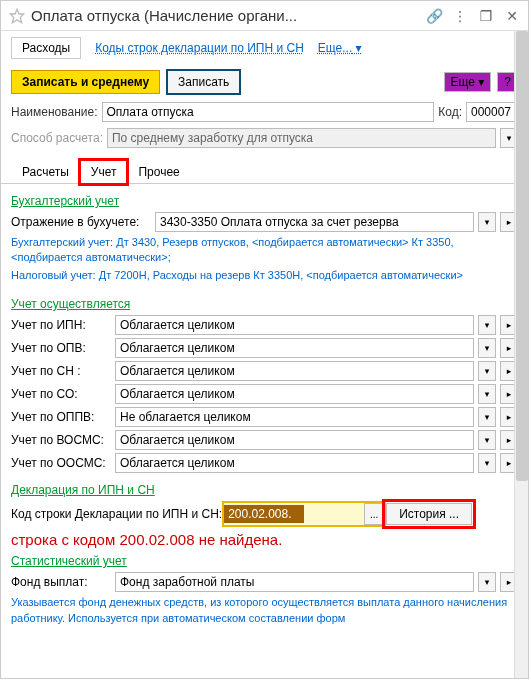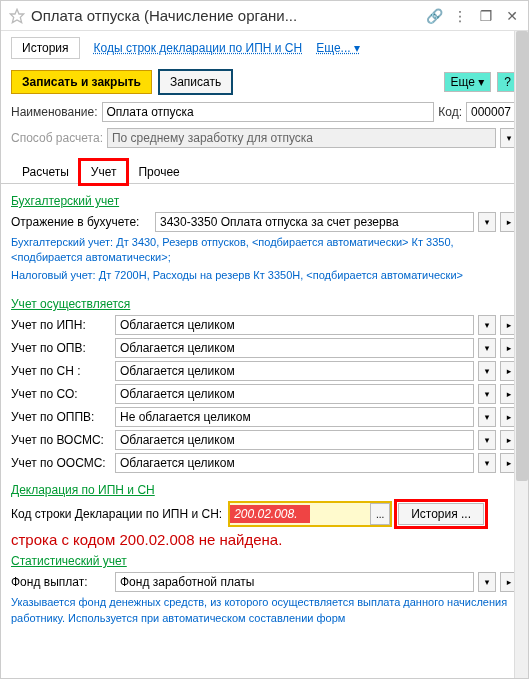--- a/index.html
+++ b/index.html
@@ -9,43 +9,43 @@
 .star-icon { width: 16px; height: 16px; margin-right: 6px; color: #bbb; }
 .title { font-size: 15px; flex: 1; white-space: nowrap; overflow: hidden; text-overflow: ellipsis; color: #333; }
 .title-icons { display: flex; gap: 10px; align-items: center; }
 .title-icons span { cursor: pointer; color: #666; font-size: 14px; width: 16px; text-align: center; }
 .navbar { display: flex; align-items: center; padding: 6px 10px; gap: 14px; }
 .nav-main { background: #fff; border: 1px solid #ccc; padding: 3px 10px; font-size: 12px; }
 .nav-link { color: #0066cc; text-decoration: underline dotted; cursor: pointer; font-size: 12px; }
 .toolbar { display: flex; align-items: center; padding: 4px 10px; gap: 6px; }
 .btn-yellow { background: #ffdd00; border: 1px solid #cc9900; padding: 4px 10px; font-weight: bold; font-size: 12px; cursor: pointer; }
 .btn { background: #f5f5f5; border: 2px solid #0c4a6e; padding: 4px 10px; font-size: 12px; cursor: pointer; }
-.btn-small { background: #5eead4; border: 1px solid #bbb; padding: 2px 6px; font-size: 12px; cursor: pointer; }
+.btn-small { background: #a21caf; border: 1px solid #bbb; padding: 2px 6px; font-size: 12px; cursor: pointer; }
 .spacer { flex: 1; }
 .form-row { display: flex; align-items: center; padding: 3px 10px; gap: 4px; }
 .label { color: #333; font-size: 12px; white-space: nowrap; }
 .label-gray { color: #999; }
 .input { border: 1px solid #bbb; padding: 2px 4px; font-size: 12px; height: 20px; }
 .input-gray { background: #f0f0f0; color: #666; }
 .tabs { display: flex; padding: 0 10px; margin-top: 8px; border-bottom: 1px solid #ccc; }
 .tab { padding: 4px 10px; border: 1px solid transparent; font-size: 12px; cursor: pointer; position: relative; top: 1px; }
 .tab-active { border: 1px solid #ccc; border-bottom: 1px solid #fff; background: #fff; }
 .tab-highlight { outline: 3px solid red; outline-offset: -1px; }
 .content { padding: 4px 10px; }
 .section-title { color: #009933; font-size: 12px; text-decoration: underline; margin: 6px 0 4px 0; cursor: pointer; }
 .field-row { display: flex; align-items: center; gap: 4px; margin: 3px 0; }
 .field-label { width: 100px; font-size: 12px; }
 .field-label-wide { width: 140px; font-size: 12px; }
 .select-input { border: 1px solid #bbb; padding: 2px 4px; font-size: 12px; height: 20px; flex: 1; background: #fff; }
 .dd-btn { border: 1px solid #bbb; background: #f5f5f5; width: 18px; height: 20px; font-size: 9px; cursor: pointer; display: flex; align-items: center; justify-content: center; }
 .note { color: #0066cc; font-size: 11px; line-height: 1.4; margin: 2px 0; }
 .note-red { color: #cc0000; font-size: 15px; margin: 4px 0; }
-.code-row { display: flex; align-items: center; gap: 6px; margin: 4px 0; }
+.code-row { display: flex; align-items: center; gap: 0; margin: 4px 0; }
 .code-input-wrap { border: 2px solid #e6b800; background: #fffacd; display: flex; align-items: center; padding: 0; }
-.code-input { background: #ef4444; color: #fff; border: none; padding: 2px 4px; font-size: 12px; width: 80px; height: 18px; font-style: italic; }
+.code-input { background: #a16207; color: #fff; border: none; padding: 2px 4px; font-size: 12px; width: 80px; height: 18px; }
 .code-rest { width: 60px; height: 18px; }
 .ellipsis-btn { border: 1px solid #bbb; background: #f5f5f5; width: 20px; height: 22px; cursor: pointer; font-size: 10px; }
 .history-btn { border: 1px solid #bbb; background: #f5f5f5; padding: 3px 12px; font-size: 12px; cursor: pointer; outline: 3px solid red; outline-offset: 1px; }
 .scrollbar { position: absolute; right: 0; top: 30px; bottom: 0; width: 14px; background: #f0f0f0; border-left: 1px solid #ddd; }
 .scroll-thumb { position: absolute; top: 0; width: 12px; left: 1px; height: 450px; background: #ccc; border-radius: 2px; }
 </style>
 </head>
 <body>
 
 <div class="window">
@@ -56,27 +56,27 @@
     <div class="title">Оплата отпуска (Начисление органи...</div>
     <div class="title-icons">
       <span>🔗</span>
       <span>⋮</span>
       <span>❐</span>
       <span>✕</span>
     </div>
   </div>
 
   <div class="navbar">
-    <div class="nav-main">История</div>
+    <div class="nav-main">Расходы</div>
     <div class="nav-link">Коды строк декларации по ИПН и СН</div>
     <div class="nav-link"><span>Еще...</span> ▾</div>
   </div>
 
   <div class="toolbar">
-    <button class="btn-yellow">Записать и закрыть</button>
+    <button class="btn-yellow">Записать и среднему</button>
     <button class="btn">Записать</button>
     <div class="spacer"></div>
     <button class="btn-small"><span>Еще</span> ▾</button>
     <button class="btn-small">?</button>
   </div>
 
   <div class="form-row">
     <span class="label">Наименование:</span>
     <input class="input" style="flex: 1 1 0%;" value="Оплата отпуска">
     <span class="label">Код:</span>

